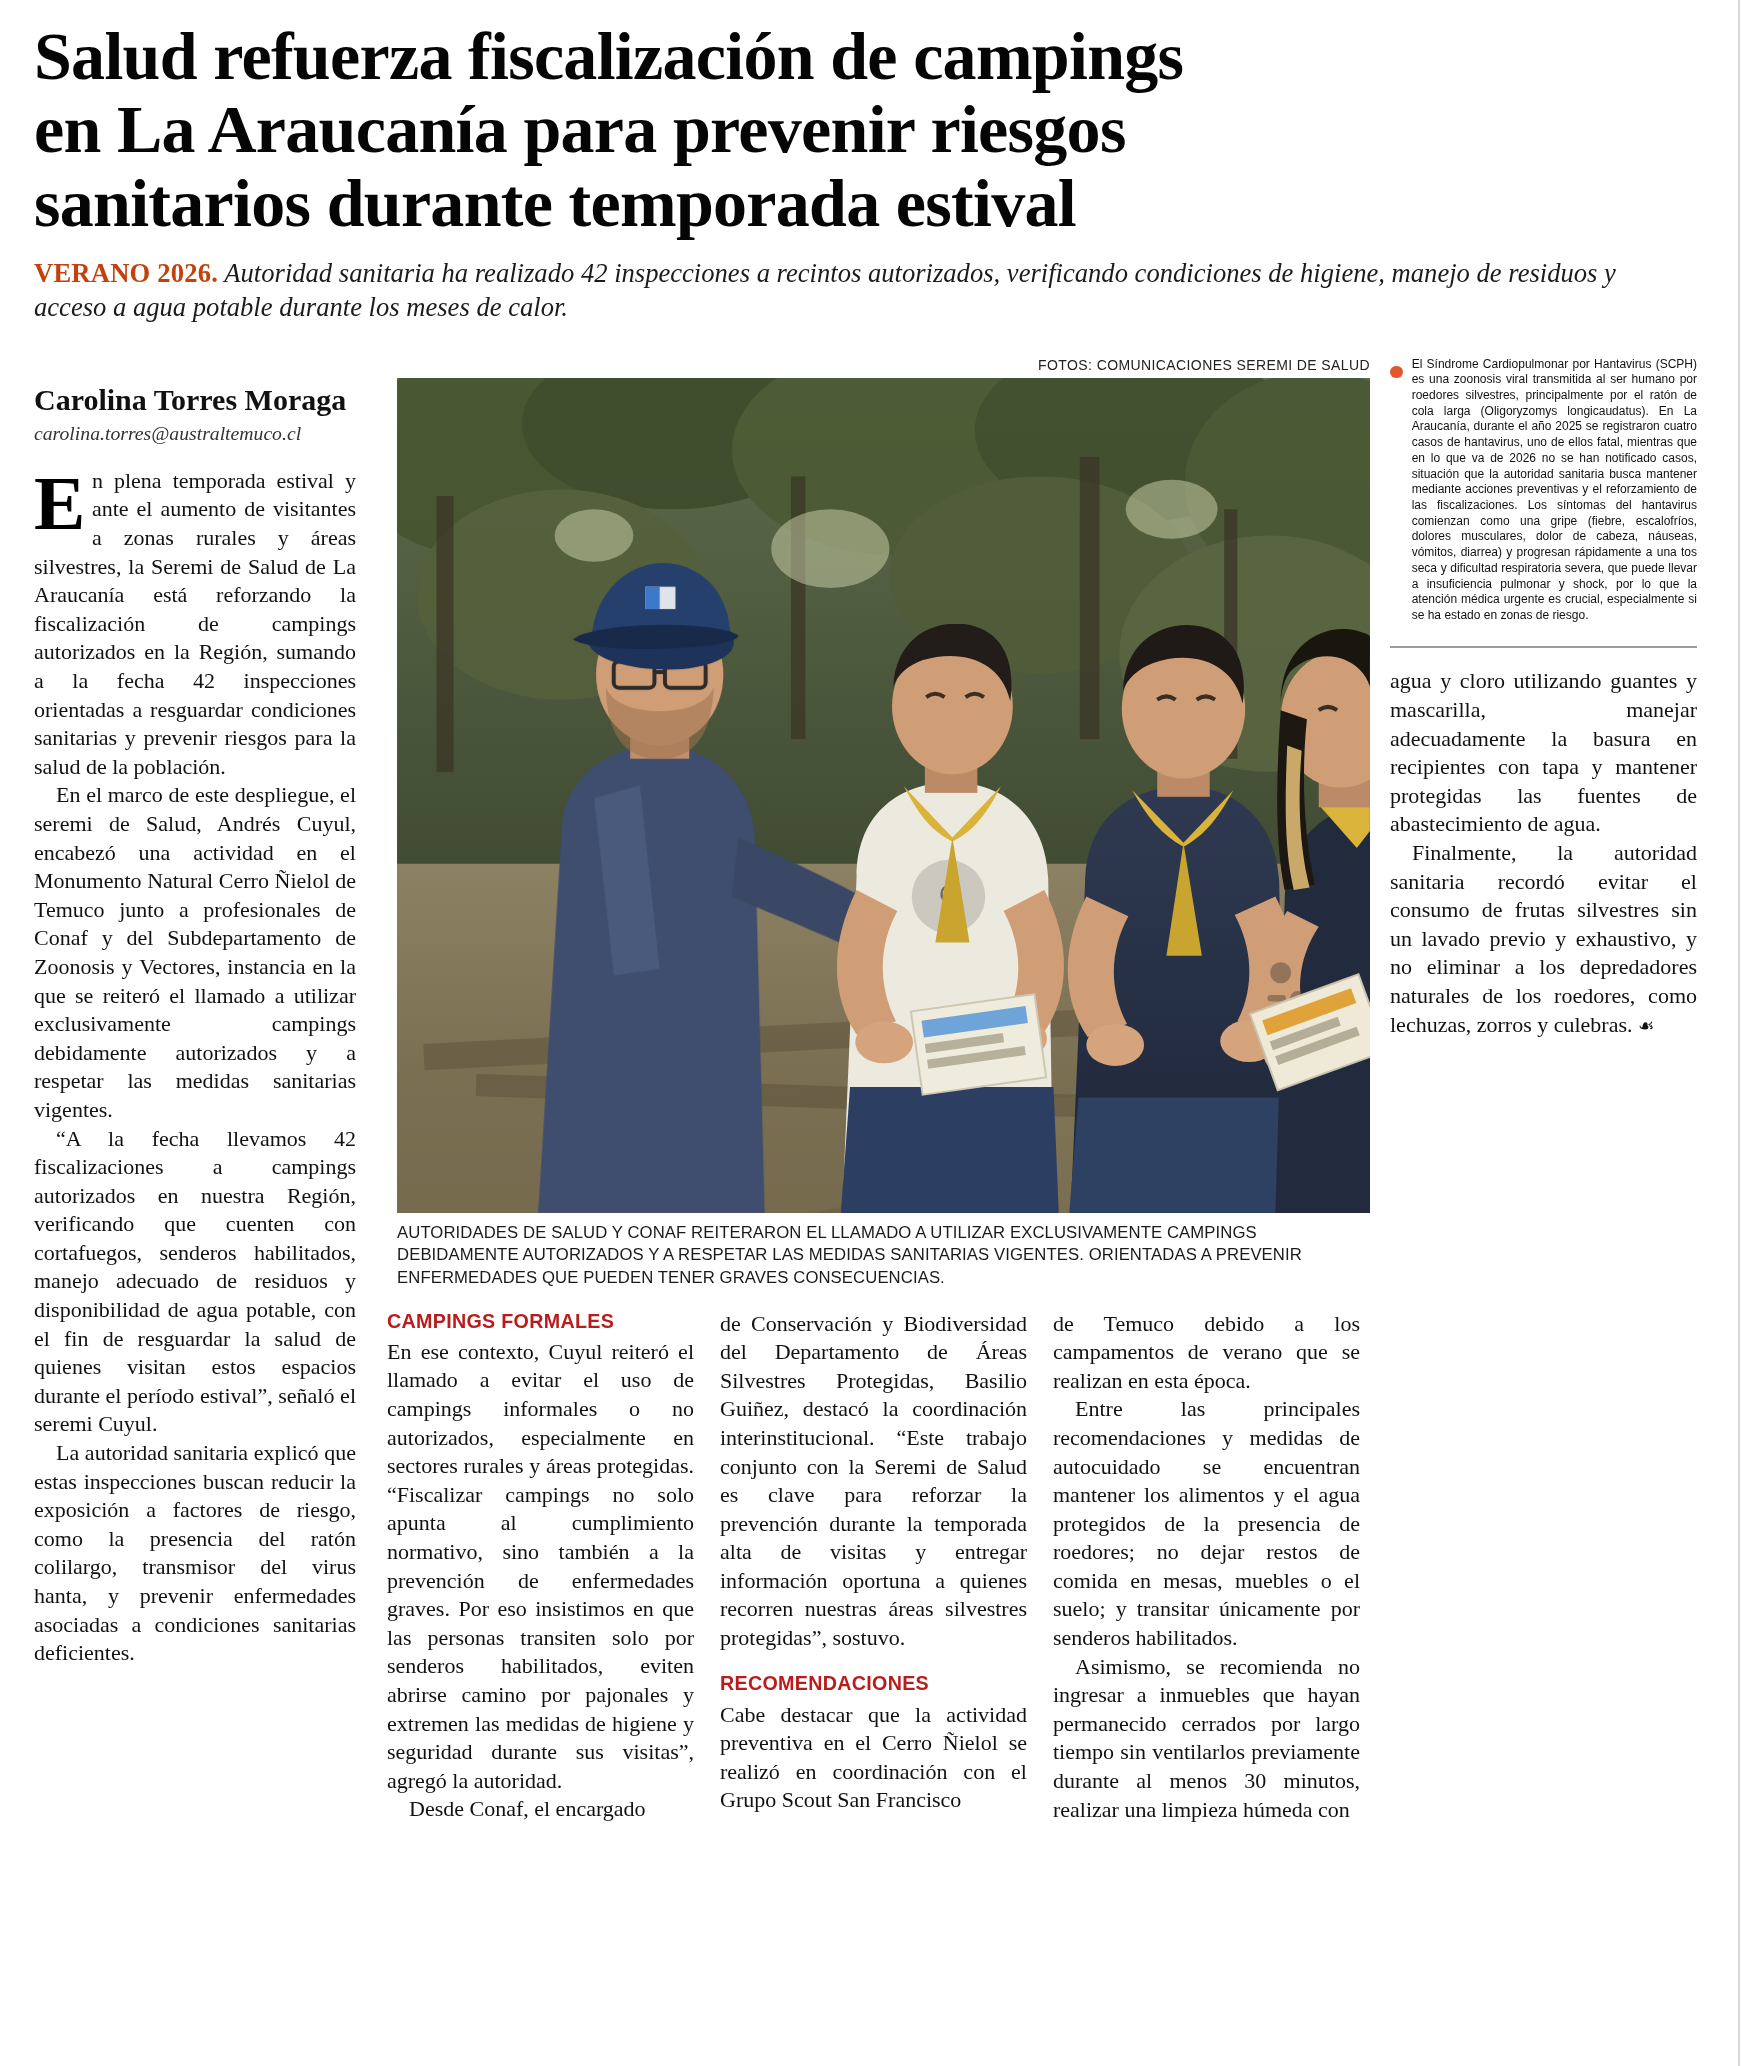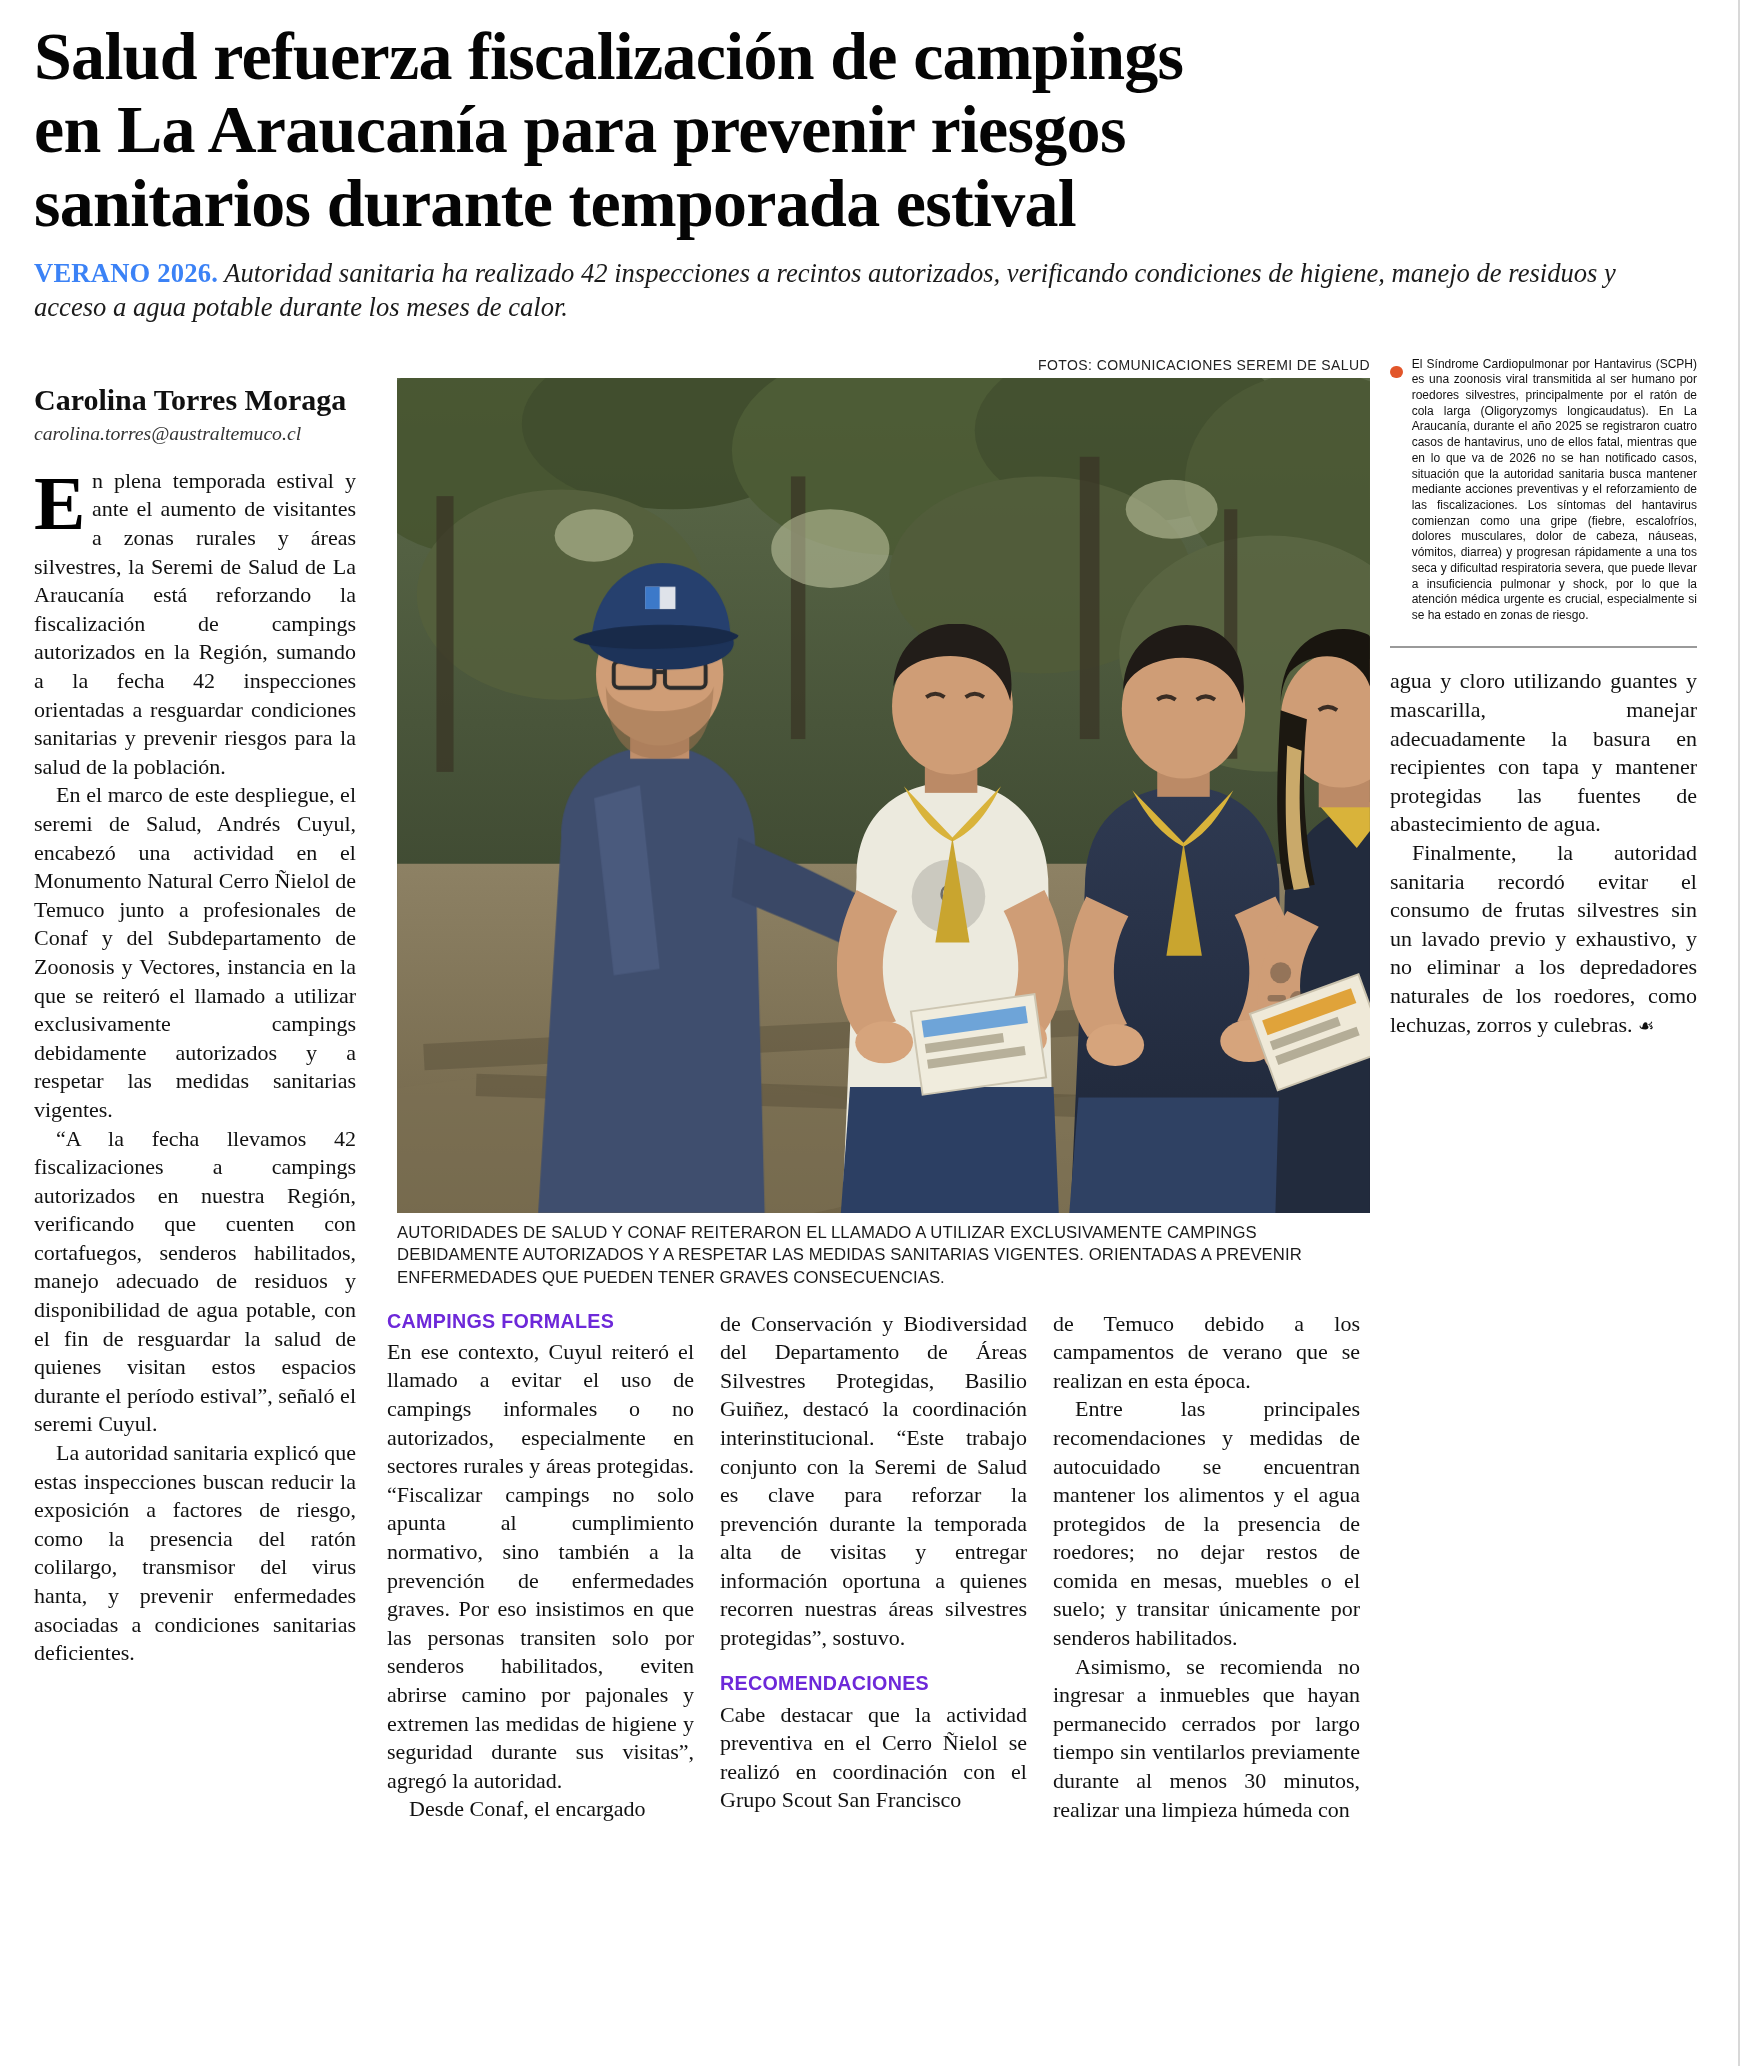--- a/index.html
+++ b/index.html
@@ -59,21 +59,21 @@
     width: 1654px;
     font-family: "Liberation Serif", serif;
     font-style: italic;
     font-size: 26.6px;
     line-height: 1.28;
     color: #1b1b1b;
   }
   .subhead .kicker {
     font-style: normal;
     font-weight: bold;
-    color: #3b82f6;
+    color: #c2410c;
     letter-spacing: 0.2px;
   }
 
   .rule-top {
     margin-top: 14.4px;
     width: 1657px;
     height: 1.3px;
     background: #ffffff;
   }
 
@@ -175,21 +175,21 @@
   .lower-cols {
     display: flex;
     gap: 26px;
   }
   .lcol { width: 307px; }
   .sect-head {
     font-family: "Liberation Sans", sans-serif;
     font-weight: bold;
     font-size: 19.7px;
     letter-spacing: 0.3px;
-    color: #6d28d9;
+    color: #b91c1c;
     text-transform: uppercase;
     margin-bottom: 5.3px;
   }
   .sect-head.spaced { margin-top: 19.7px; }
 
   
   .sidebar {
     position: absolute;
     left: 1356px;
     top: 0;

